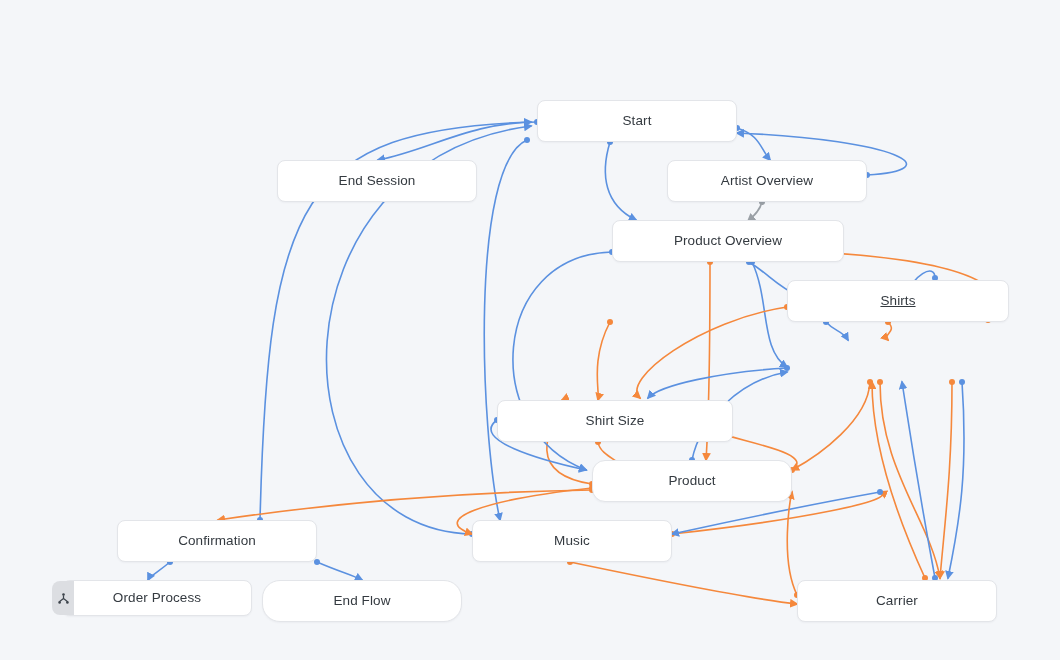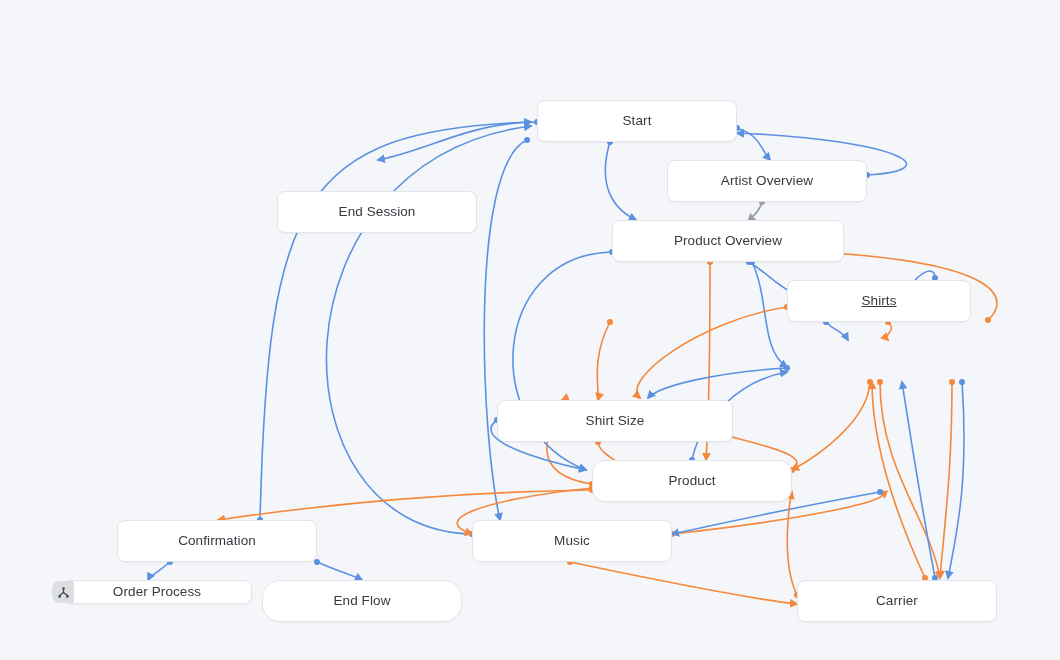--- a/index.html
+++ b/index.html
@@ -239,45 +239,45 @@
       <g>
         <path d="M 797 595 C 780 560 790 500 792 492" fill="none" stroke="#f5883c" stroke-width="1.6" stroke-linecap="round" marker-end="url(#ah-f5883c)"></path>
         <circle cx="797" cy="595" r="3" fill="#f5883c"></circle>
       </g>
     </svg>
 
   <div id="node-layer">
       <div class="node" style="left: 537px; top: 100px; width: 200px; height: 42px;">
         <span class="node-label">Start</span>
       </div>
-      <div class="node" style="left: 277px; top: 160px; width: 200px; height: 42px; margin-top: 31px;">
+      <div class="node" style="left: 277px; top: 160px; width: 200px; height: 42px;">
         <span class="node-label">End Session</span>
       </div>
       <div class="node" style="left: 667px; top: 160px; width: 200px; height: 42px;">
         <span class="node-label">Artist Overview</span>
       </div>
       <div class="node" style="left: 612px; top: 220px; width: 232px; height: 42px;">
         <span class="node-label">Product Overview</span>
       </div>
-      <div class="node" style="left: 787px; top: 280px; width: 184px; height: 42px; text-decoration: underline;">
+      <div class="node" style="left: 787px; top: 280px; width: 222px; height: 42px; text-decoration: underline;">
         <span class="node-label">Shirts</span>
       </div>
       <div class="node" style="left: 497px; top: 400px; width: 236px; height: 42px;">
         <span class="node-label">Shirt Size</span>
       </div>
       <div class="node" style="left: 592px; top: 460px; width: 200px; height: 42px; border-radius: 13px;">
         <span class="node-label">Product</span>
       </div>
       <div class="node" style="left: 117px; top: 520px; width: 200px; height: 42px;">
         <span class="node-label">Confirmation</span>
       </div>
       <div class="node" style="left: 472px; top: 520px; width: 200px; height: 42px;">
         <span class="node-label">Music</span>
       </div>
-      <div class="node" style="left: 62px; top: 580px; width: 190px; height: 24px;">
+      <div class="node" style="left: 62px; top: 580px; width: 190px; height: 36px;">
         <div class="node-badge">
           <svg width="13" height="13" viewBox="0 0 16 16" fill="none" stroke="#3c434b" stroke-width="1.5" stroke-linecap="round">
             <circle cx="8" cy="3" r="1.6" fill="#3c434b" stroke="none"></circle>
             <circle cx="3.2" cy="12.8" r="1.6" fill="#3c434b" stroke="none"></circle>
             <circle cx="12.8" cy="12.8" r="1.6" fill="#3c434b" stroke="none"></circle>
             <path d="M8 4.6 L8 8 M3.6 11.4 L8 8 M12.4 11.4 L8 8"></path>
           </svg>
         </div>
         <span class="node-label">Order Process</span>
       </div>

